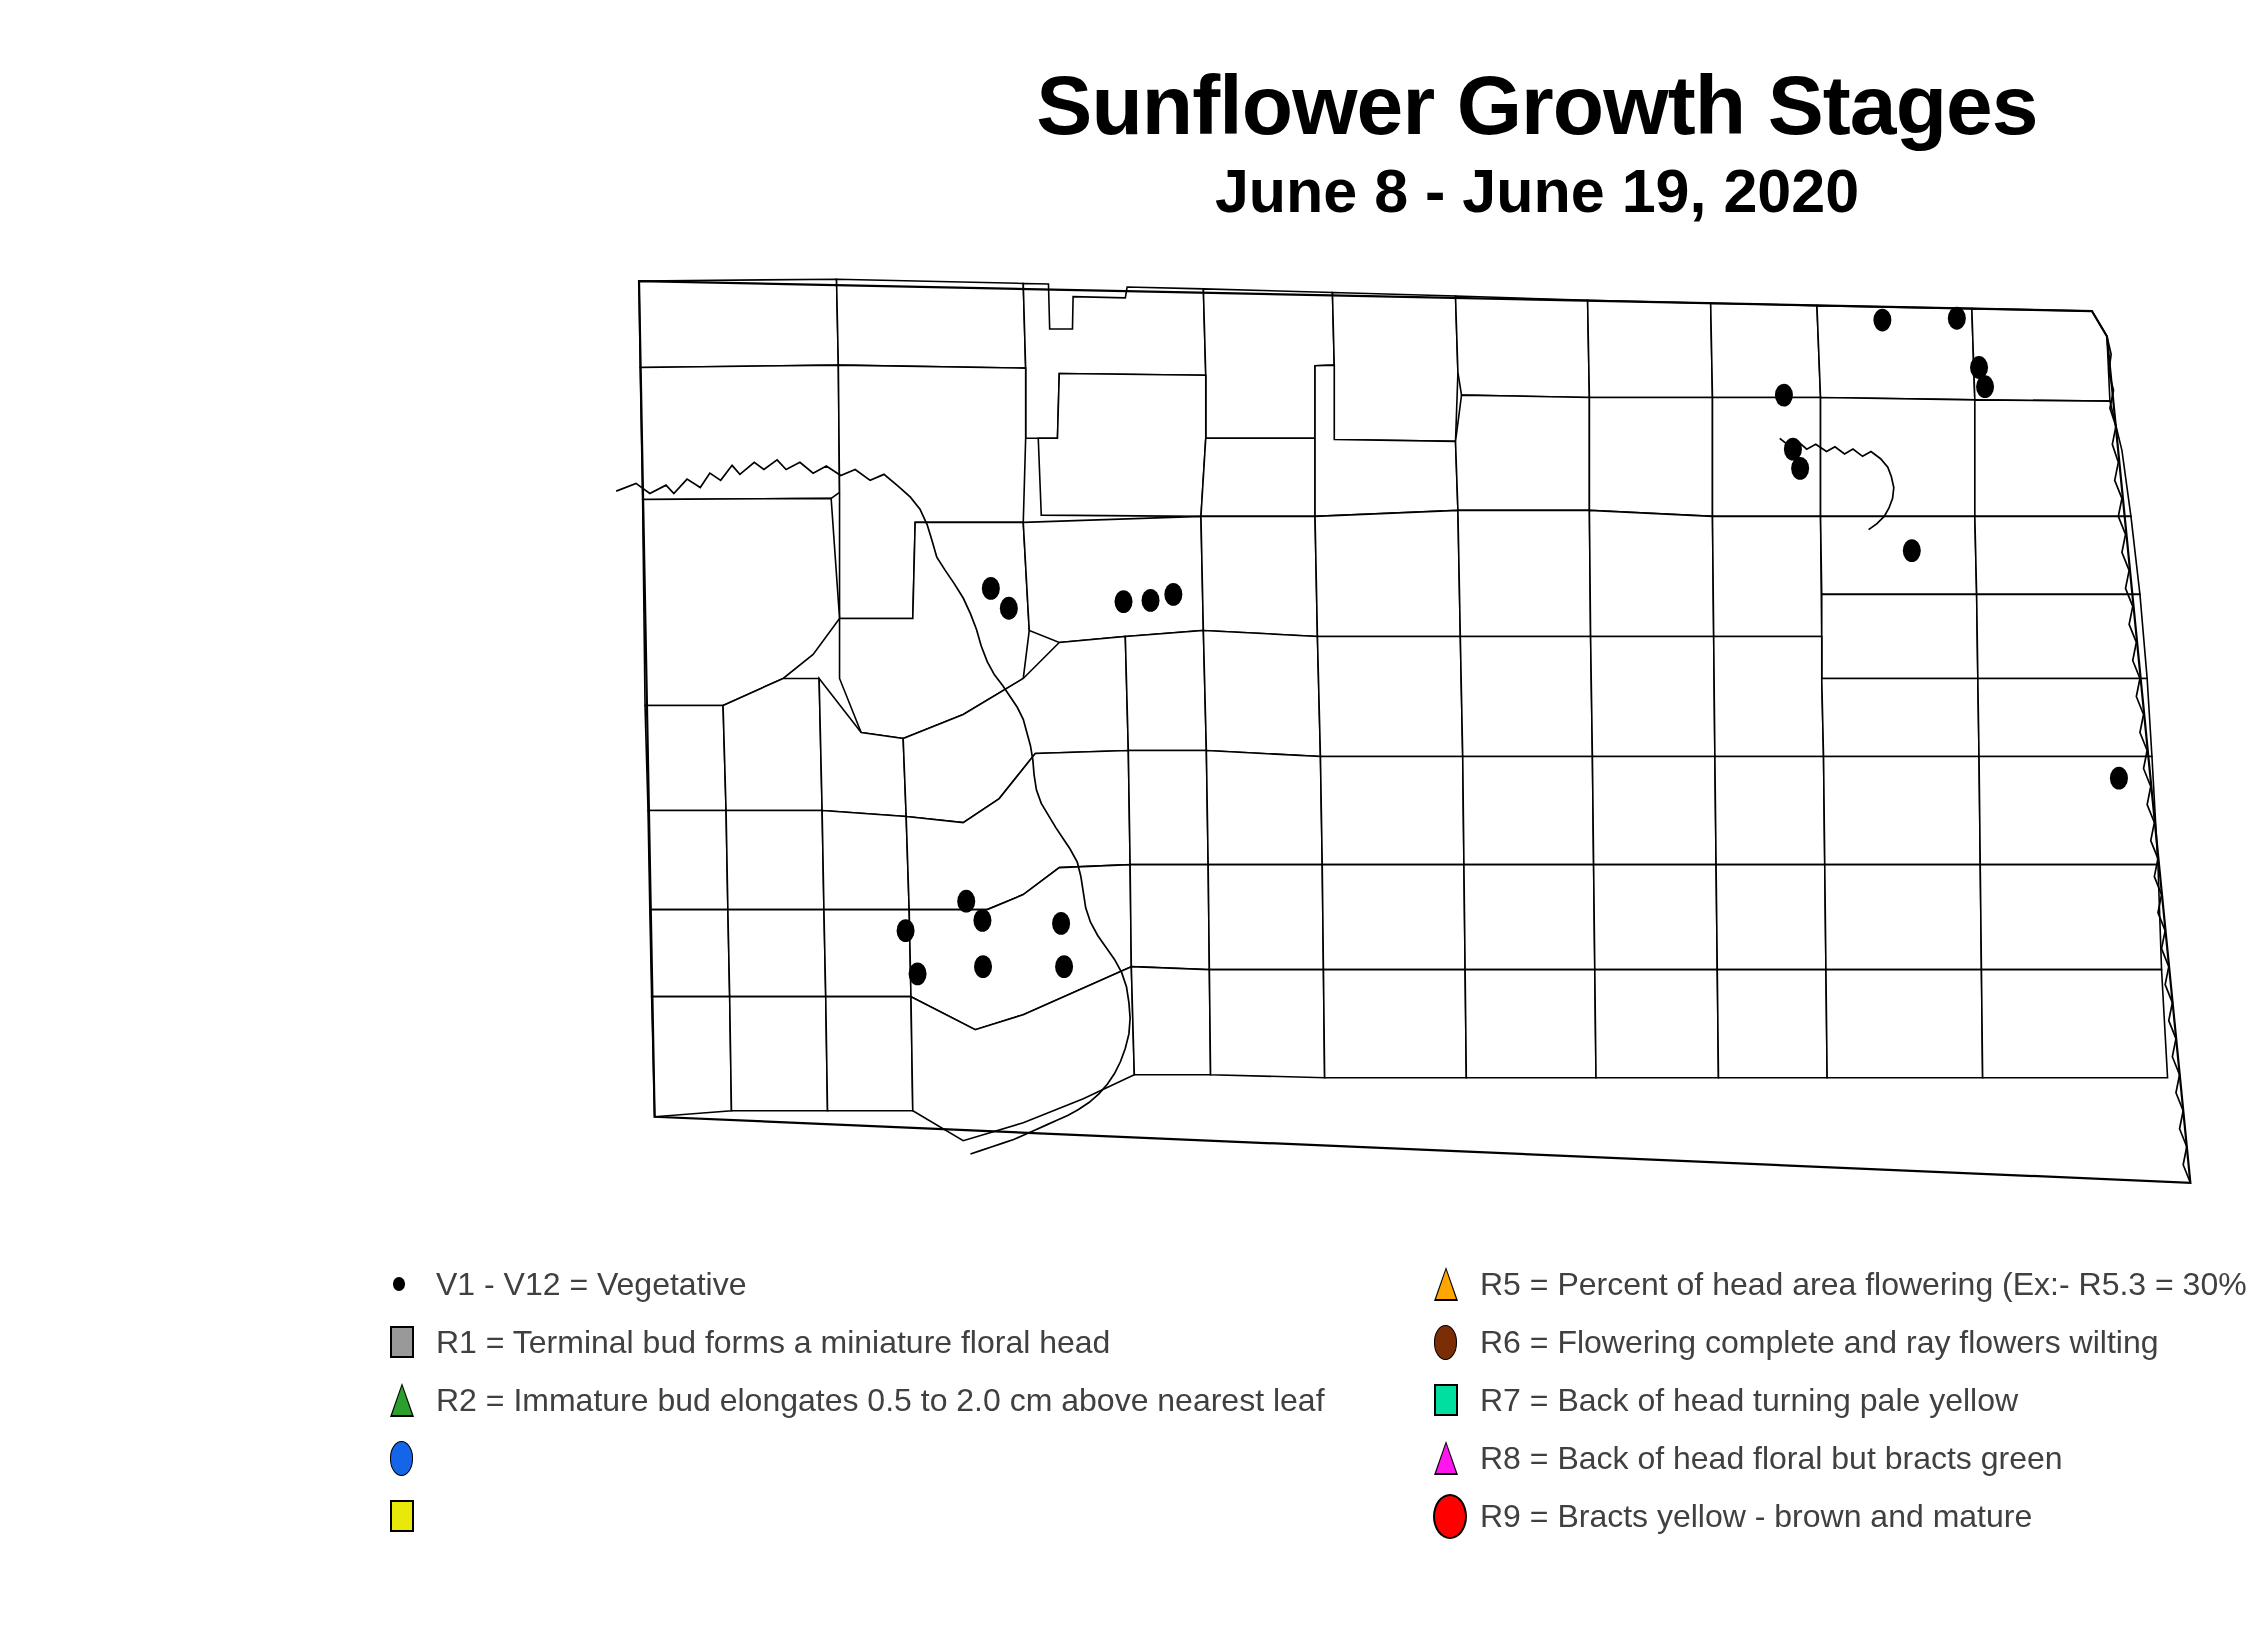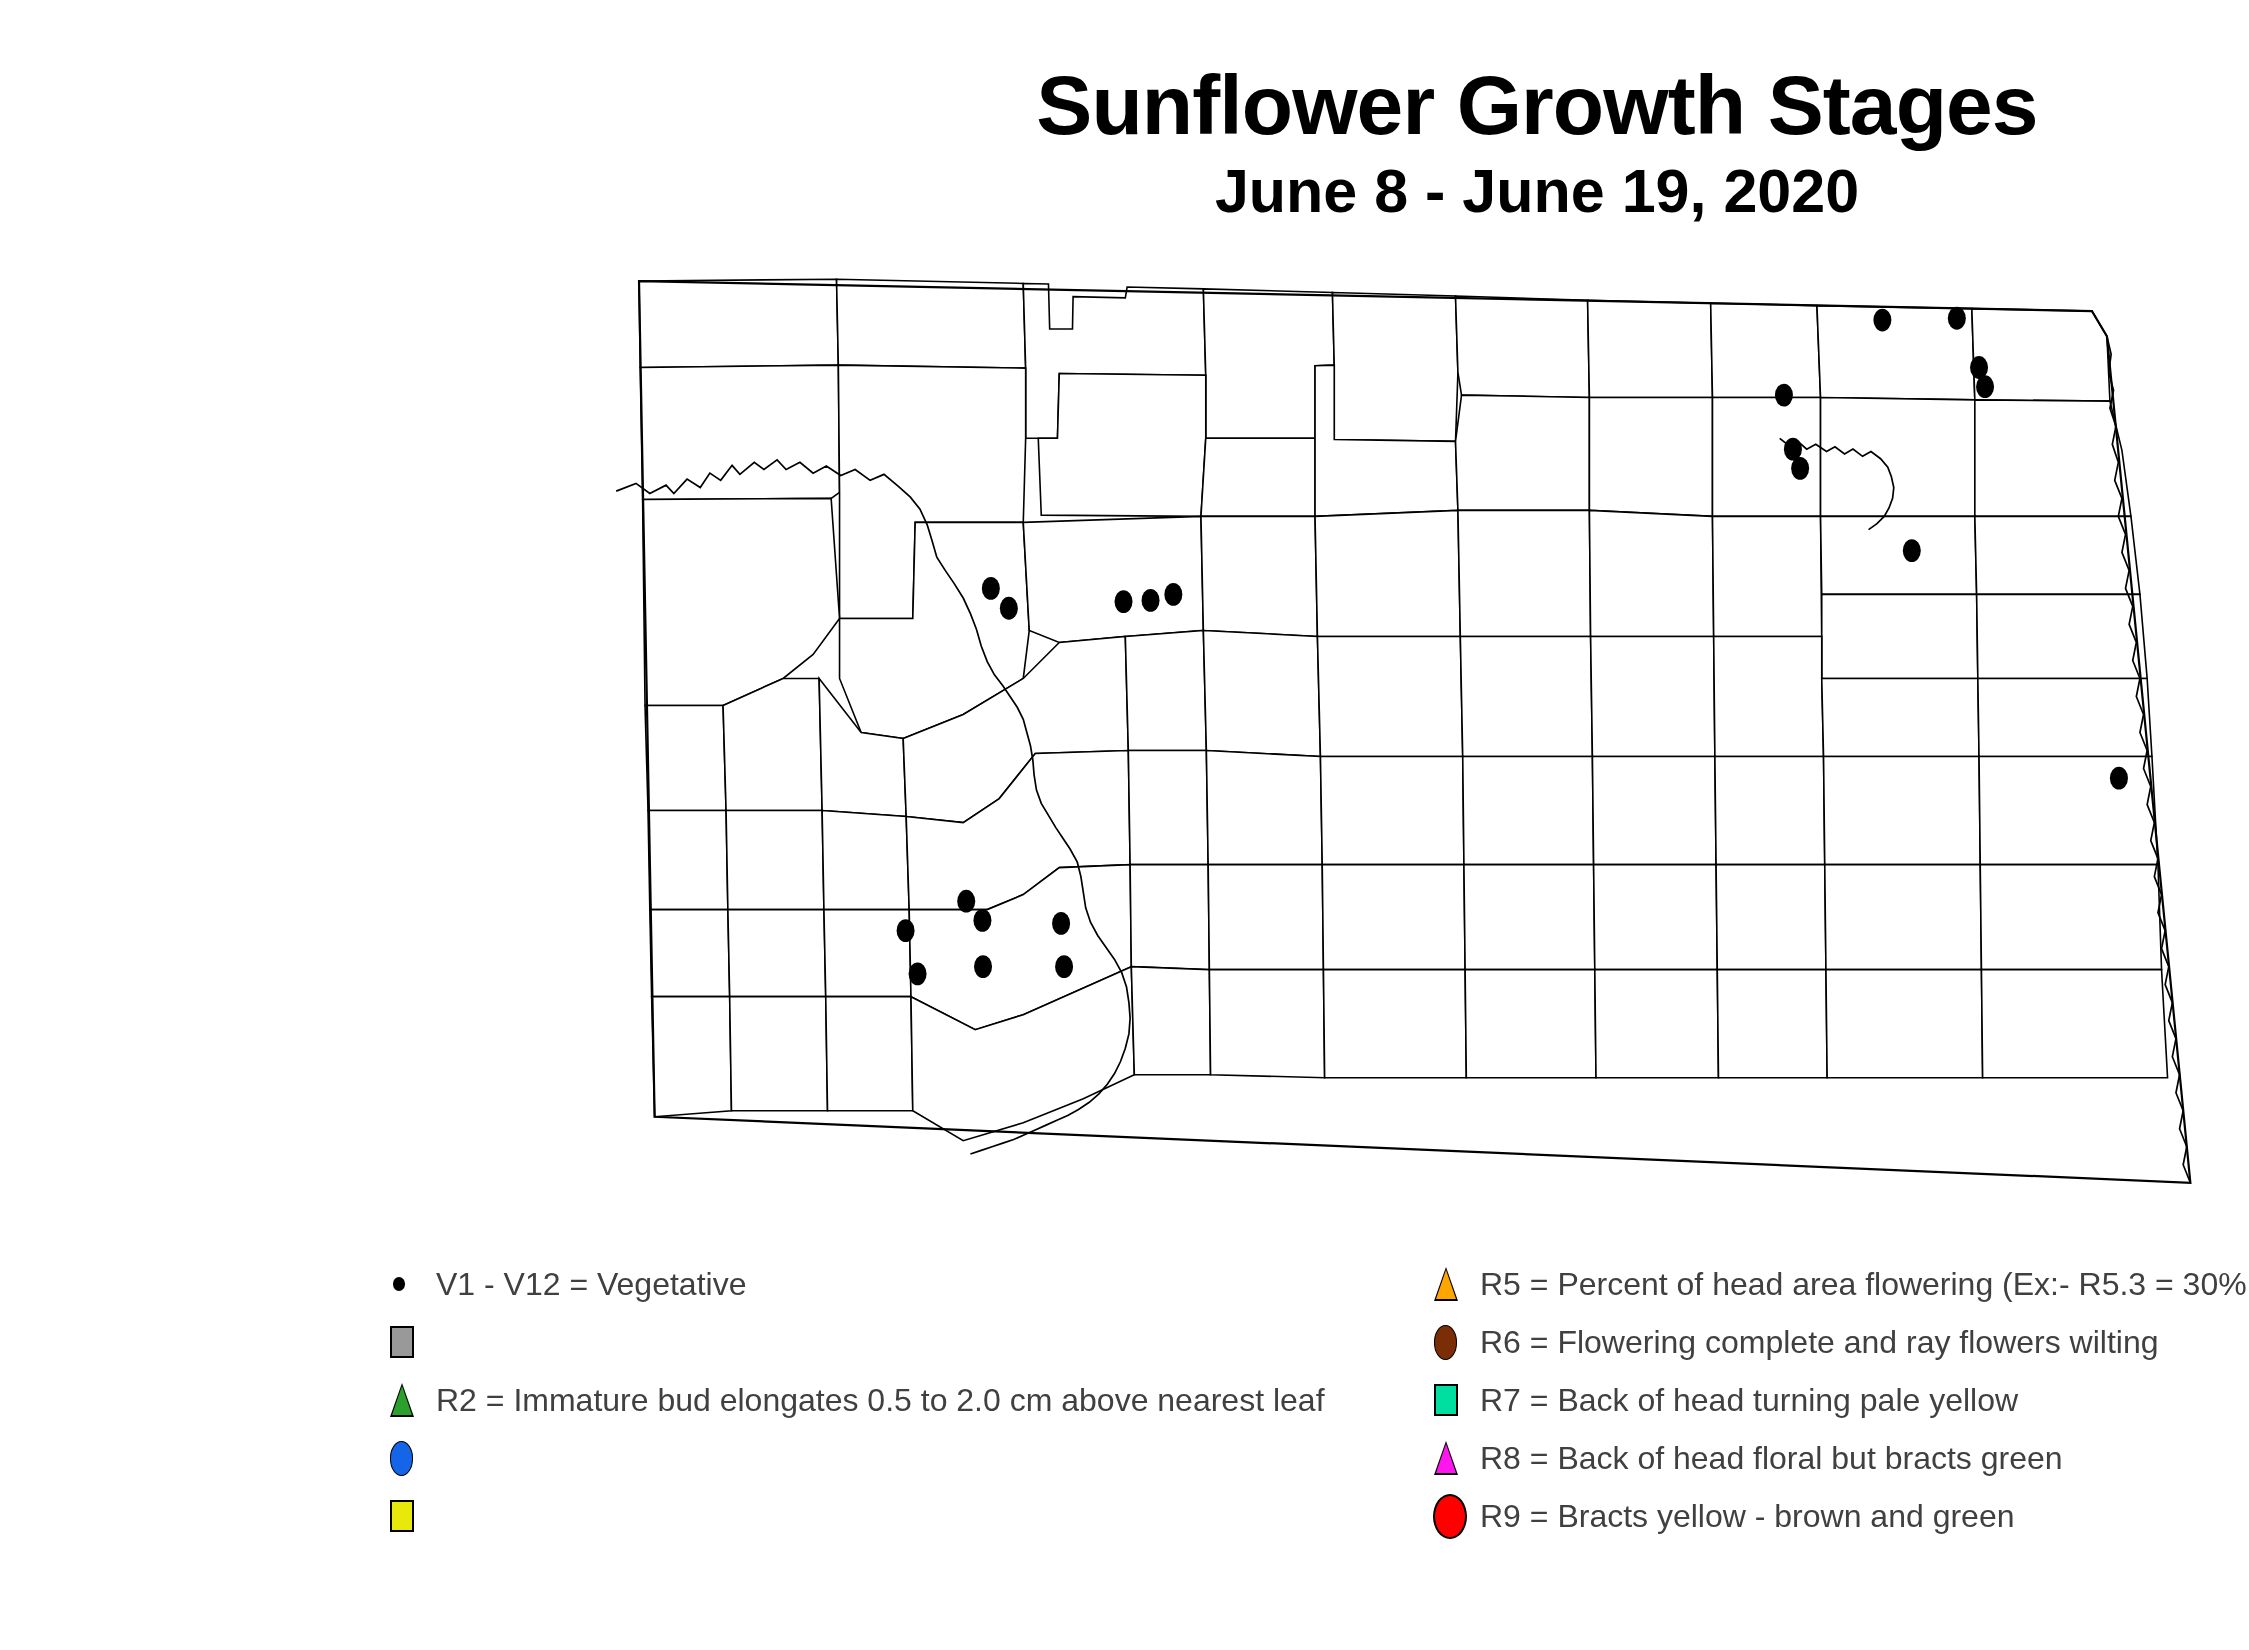--- a/index.html
+++ b/index.html
@@ -310,20 +310,21 @@
       <div class="legend-marker-cell">
         <div class="mk-dot-small" id="mk-l0" style="background: rgb(0, 0, 0);"></div>
       </div>
       <span class="legend-text">V1 - V12 = Vegetative</span>
     </div>
 
     <div class="legend-row">
       <div class="legend-marker-cell">
         <div class="mk-square" id="mk-l1" style="background: rgb(153, 153, 153);"></div>
       </div>
+      <span class="legend-text">R1 = Terminal bud forms a miniature floral head</span>
     </div>
 
     <div class="legend-row">
       <div class="legend-marker-cell">
         <div class="mk-tri-inner" id="mk-l2" style="--tri-fill: #2CA02C;"></div>
       </div>
       <span class="legend-text">R2 = Immature bud elongates 0.5 to 2.0 cm above nearest leaf</span>
     </div>
 
     <div class="legend-row">
@@ -366,17 +367,17 @@
       <div class="legend-marker-cell">
         <div class="mk-tri-inner" id="mk-r3" style="--tri-fill: #FF16EE;"></div>
       </div>
       <span class="legend-text">R8 = Back of head floral but bracts green</span>
     </div>
 
     <div class="legend-row">
       <div class="legend-marker-cell">
         <div class="mk-circle-big" id="mk-r4" style="background: rgb(255, 0, 0);"></div>
       </div>
-      <span class="legend-text">R9 = Bracts yellow - brown and green</span>
+      <span class="legend-text">R9 = Bracts yellow - brown and mature</span>
     </div>
   </div>
 </div>
 
 
 </body></html>

